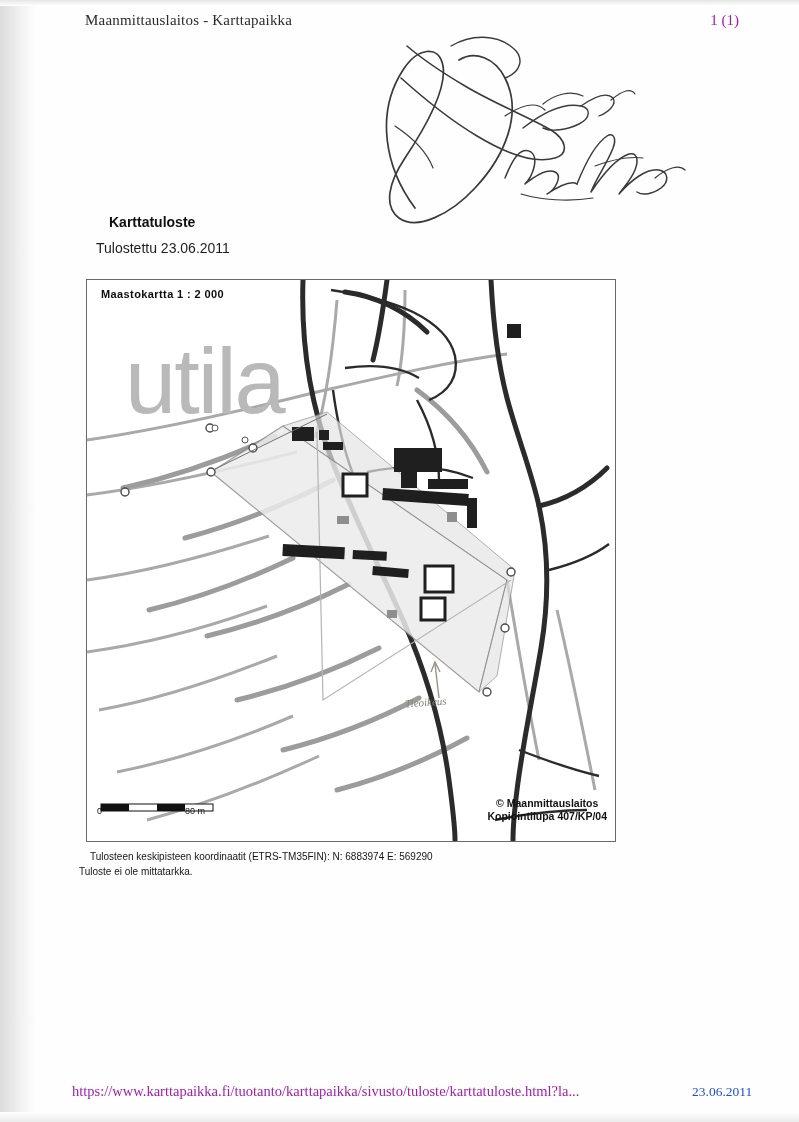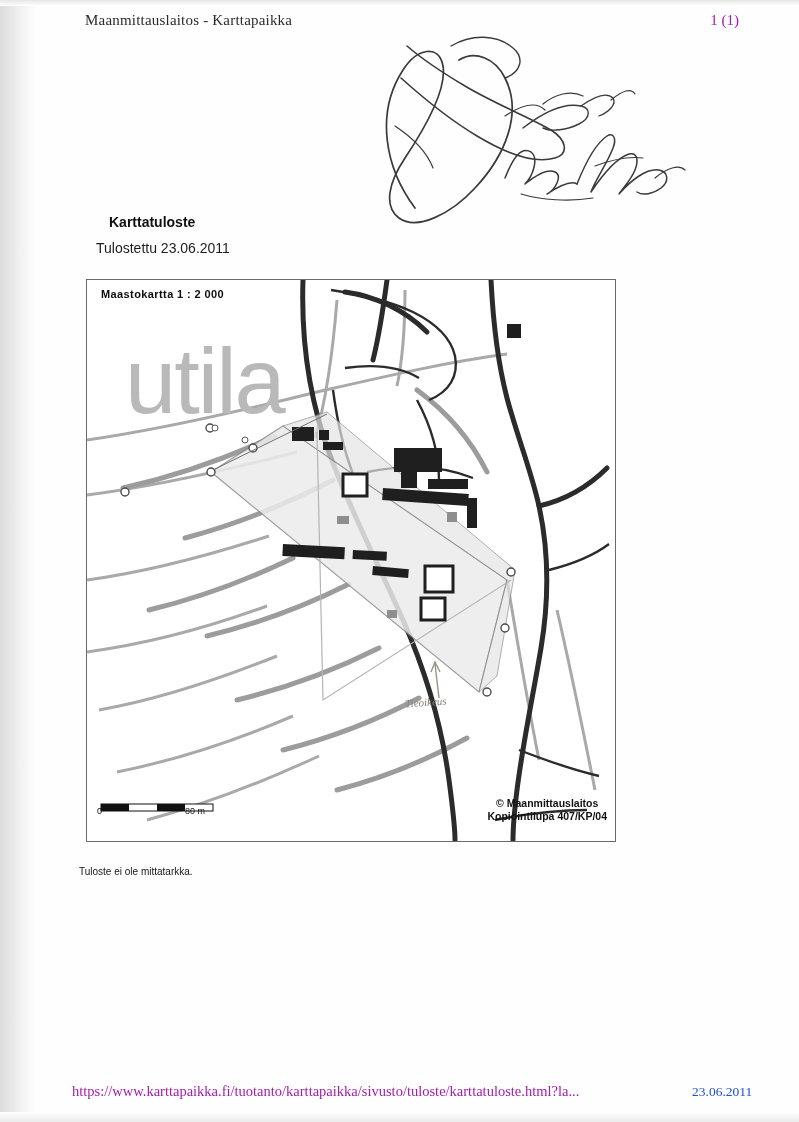--- a/index.html
+++ b/index.html
@@ -406,18 +406,19 @@
       <span style="display:inline-block;width:78px;"></span>
       <span>80 m</span>
     </div>
 
     <div class="map-copyright">
       <div>© Maanmittauslaitos</div>
       <div>Kopiointilupa 407/KP/04</div>
     </div>
   </div>
 
+  <div class="coords-line">Tulosteen keskipisteen koordinaatit (ETRS-TM35FIN): N: 6883974  E: 569290</div>
   <div class="accuracy-line">Tuloste ei ole mittatarkka.</div>
 
   <div class="footer-url">https://www.karttapaikka.fi/tuotanto/karttapaikka/sivusto/tuloste/karttatuloste.html?la...</div>
   <div class="footer-date">23.06.2011</div>
 
 </div>
 
 </body></html>

